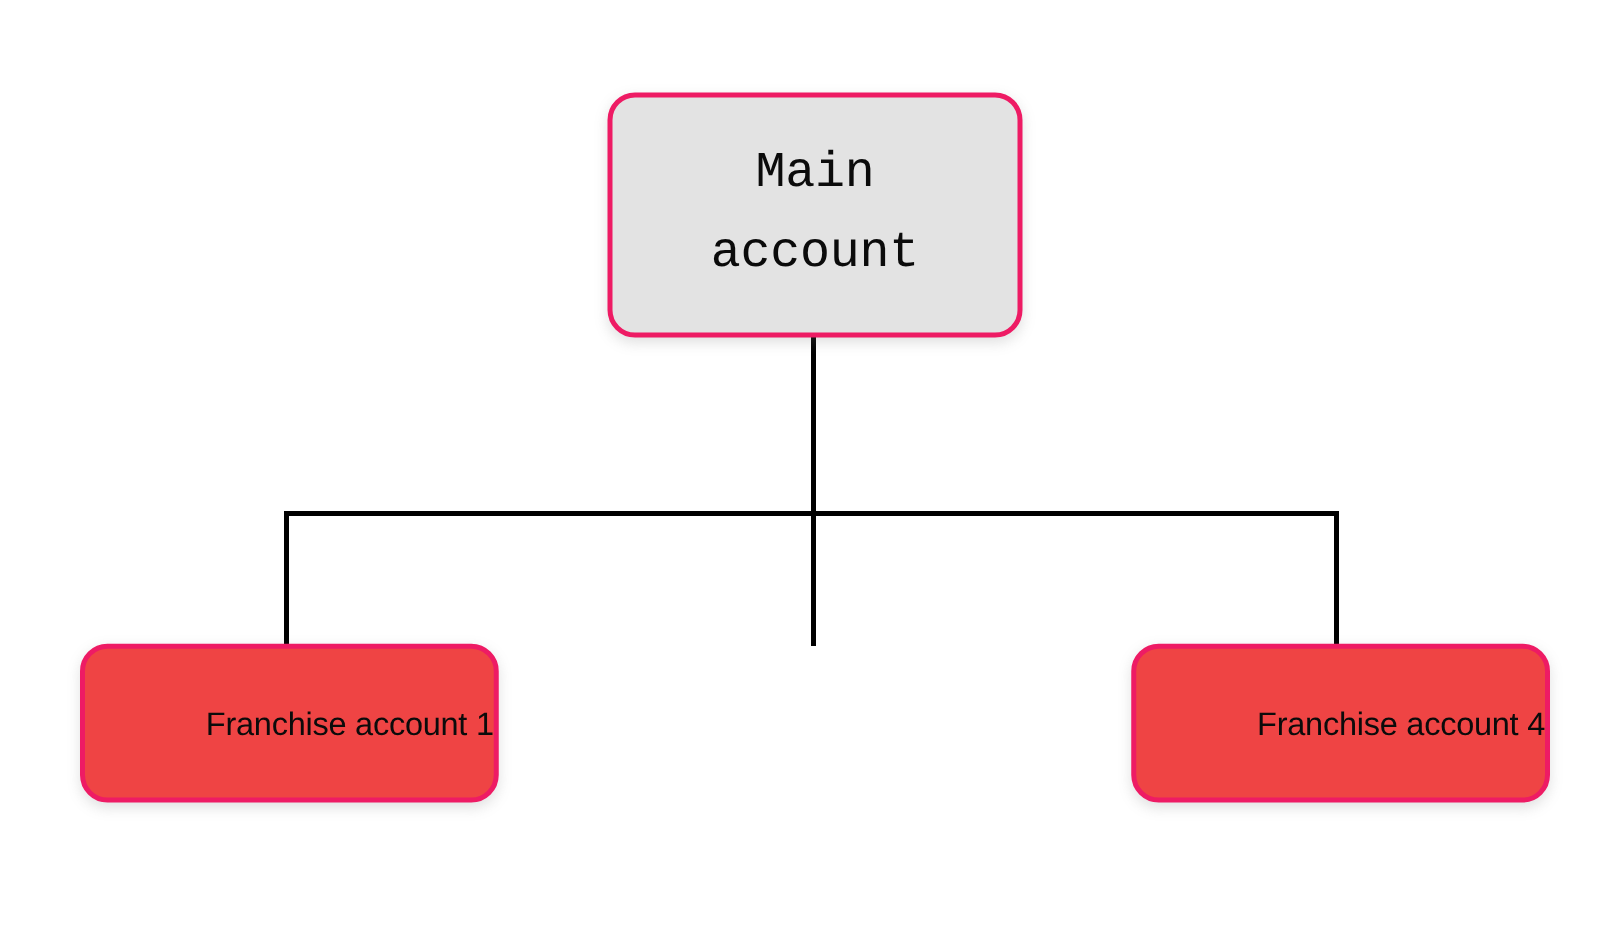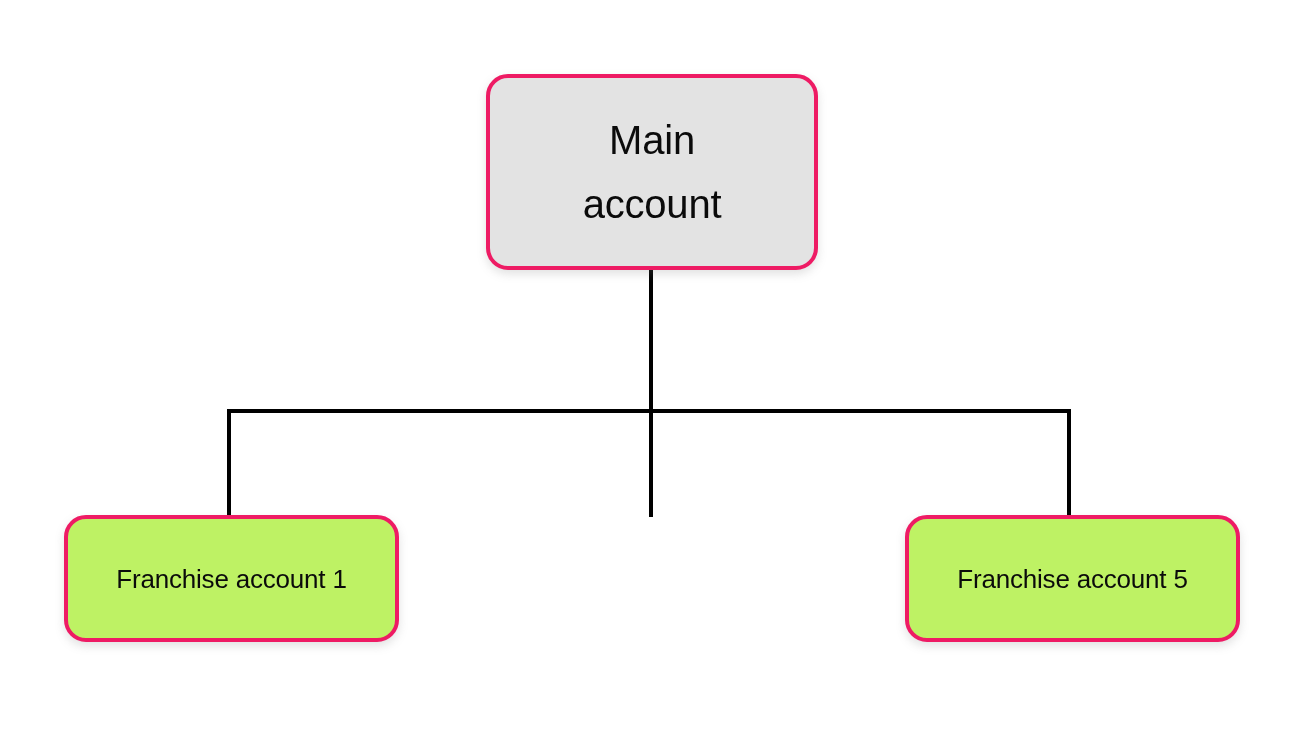--- a/index.html
+++ b/index.html
@@ -56,33 +56,35 @@
   }
 
   
   #node-main {
     left: 486px;
     top: 74px;
     width: 332px;
     height: 196px;
     background: #e3e3e3;
     border-color: #ee1b64;
+    font-family: Liberation Mono, monospace;
   }
   #node-main .node-label {
     font-size: 40px;
     line-height: 64px;
     font-weight: 400;
   }
 
   
   .node-child {
     top: 515px;
     height: 127px;
-    background: #bef264;
+    background: #ef4444;
     border-color: #ee1b64;
+    justify-content: flex-end;
   }
   .node-child .node-label {
     font-size: 26px;
     line-height: 34px;
     font-weight: 400;
   }
 
   #node-franchise-1 { left: 64px;  width: 335px; }
   #node-franchise-2 { left: 485px; width: 333px; }
   #node-franchise-3 { left: 905px; width: 335px; }
@@ -109,16 +111,16 @@
     <span class="node-label">Main
 account</span>
   </div>
 
   <div class="node node-child" id="node-franchise-1">
     <span class="node-label">Franchise account 1</span>
   </div>
 
 
   <div class="node node-child" id="node-franchise-3">
-    <span class="node-label">Franchise account 5</span>
+    <span class="node-label">Franchise account 4</span>
   </div>
 
 </div>
 
 </body></html>

